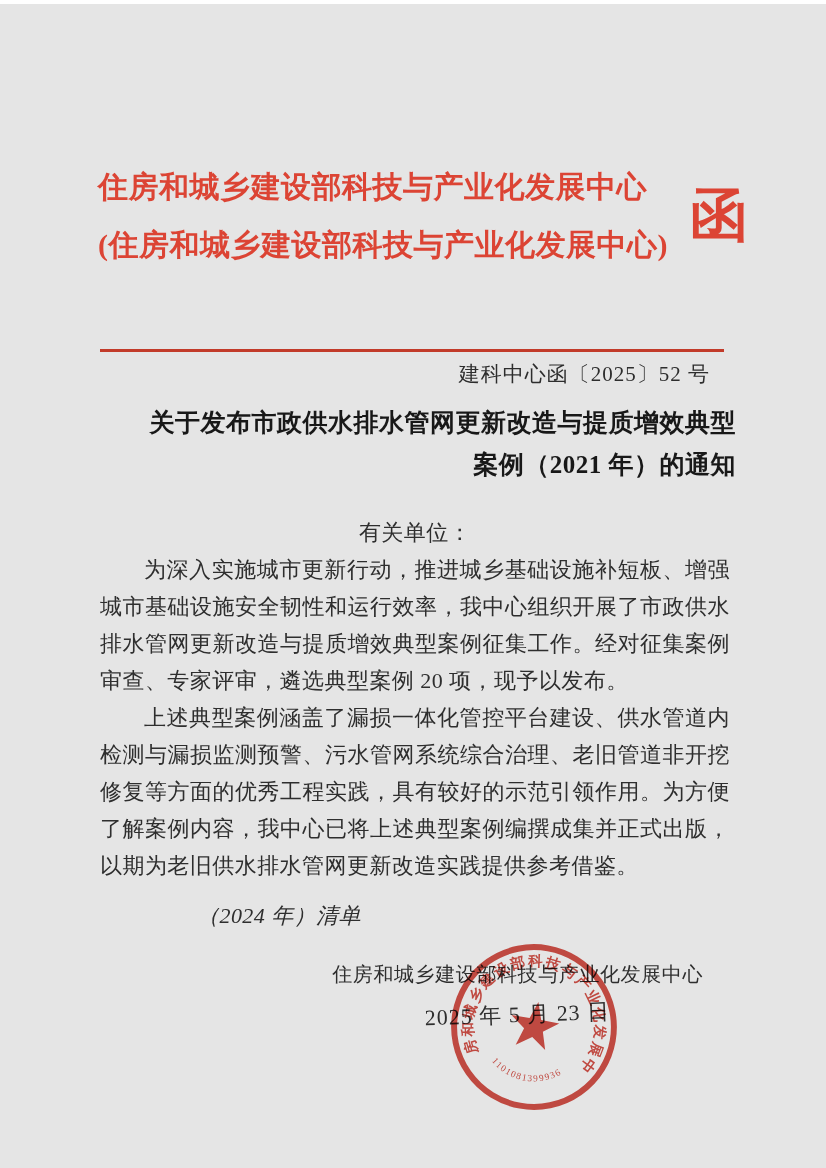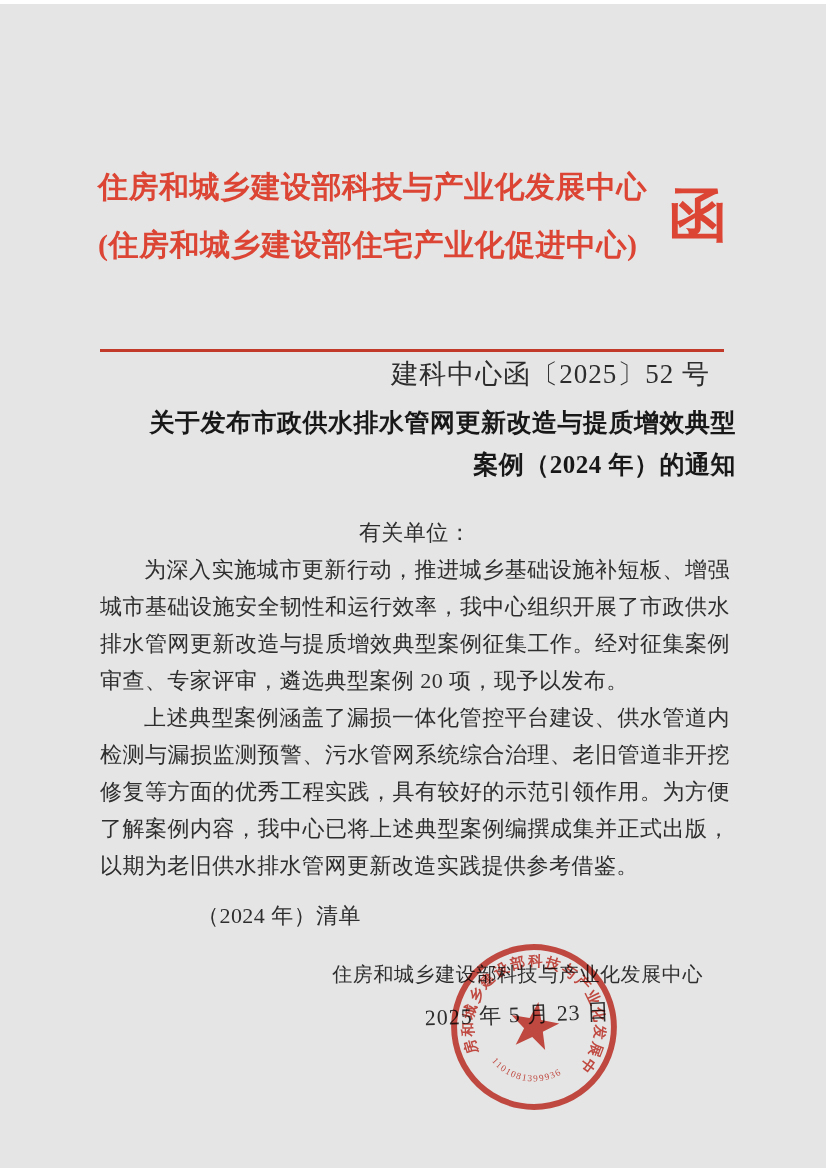--- a/index.html
+++ b/index.html
@@ -40,21 +40,21 @@
 
   .red-rule {
     height: 3px;
     background: #c23b2a;
     margin: 75px 102px 0 100px;
   }
 
   .doc-number {
     margin: 8px 116px 0 100px;
     text-align: right;
-    font-size: 27px;
+    font-size: 21px;
     line-height: 28px;
     color: #2d2d2d;
     letter-spacing: 1px;
   }
 
   .doc-title {
     margin: 14px 90px 0 90px;
     text-align: right;
     font-size: 25px;
     font-weight: bold;
@@ -80,21 +80,21 @@
 
   
   .attachment {
     margin: 12px 96px 0 100px;
     font-size: 22px;
     line-height: 40px;
     letter-spacing: 0.45px;
     color: #2e2e2e;
   }
   .attachment-line1 { padding-left: 61px; white-space: nowrap; }
-  .attachment-line2 { padding-left: 97px; white-space: nowrap; }
+  .attachment-line2 { padding-left: 97px; white-space: nowrap; font-style: italic; }
 
   
   .sign-block {
     margin: 21px 123px 0 auto;
     width: fit-content;
     text-align: center;
   }
   .sign-org {
     font-size: 20px;
     line-height: 34px;
@@ -131,32 +131,32 @@
   .seal .code-text { font-size: 11px; letter-spacing: 1.6px; }
 </style>
 </head>
 <body>
 
 <div class="page">
 
   <div class="letterhead">
     <div class="org-lines">
       <div class="org-line">住房和城乡建设部科技与产业化发展中心</div>
-      <div class="org-line">(住房和城乡建设部住宅产业化促进中心)</div>
+      <div class="org-line">(住房和城乡建设部科技与产业化发展中心)</div>
     </div>
     <div class="doc-type-char">函</div>
   </div>
 
   <div class="red-rule"></div>
 
   <div class="doc-number">建科中心函〔2025〕52 号</div>
 
   <div class="doc-title">
     <div>关于发布市政供水排水管网更新改造与提质增效典型</div>
-    <div>案例（2024 年）的通知</div>
+    <div>案例（2021 年）的通知</div>
   </div>
 
   <div class="body-block">
     <div class="salutation">有关单位：</div>
     <p class="para">为深入实施城市更新行动，推进城乡基础设施补短板、增强城市基础设施安全韧性和运行效率，我中心组织开展了市政供水排水管网更新改造与提质增效典型案例征集工作。经对征集案例审查、专家评审，遴选典型案例 20 项，现予以发布。</p>
     <p class="para">上述典型案例涵盖了漏损一体化管控平台建设、供水管道内检测与漏损监测预警、污水管网系统综合治理、老旧管道非开挖修复等方面的优秀工程实践，具有较好的示范引领作用。为方便了解案例内容，我中心已将上述典型案例编撰成集并正式出版，以期为老旧供水排水管网更新改造实践提供参考借鉴。</p>
   </div>
 
   <div class="attachment">
     <div class="attachment-line2">（2024 年）清单</div>

